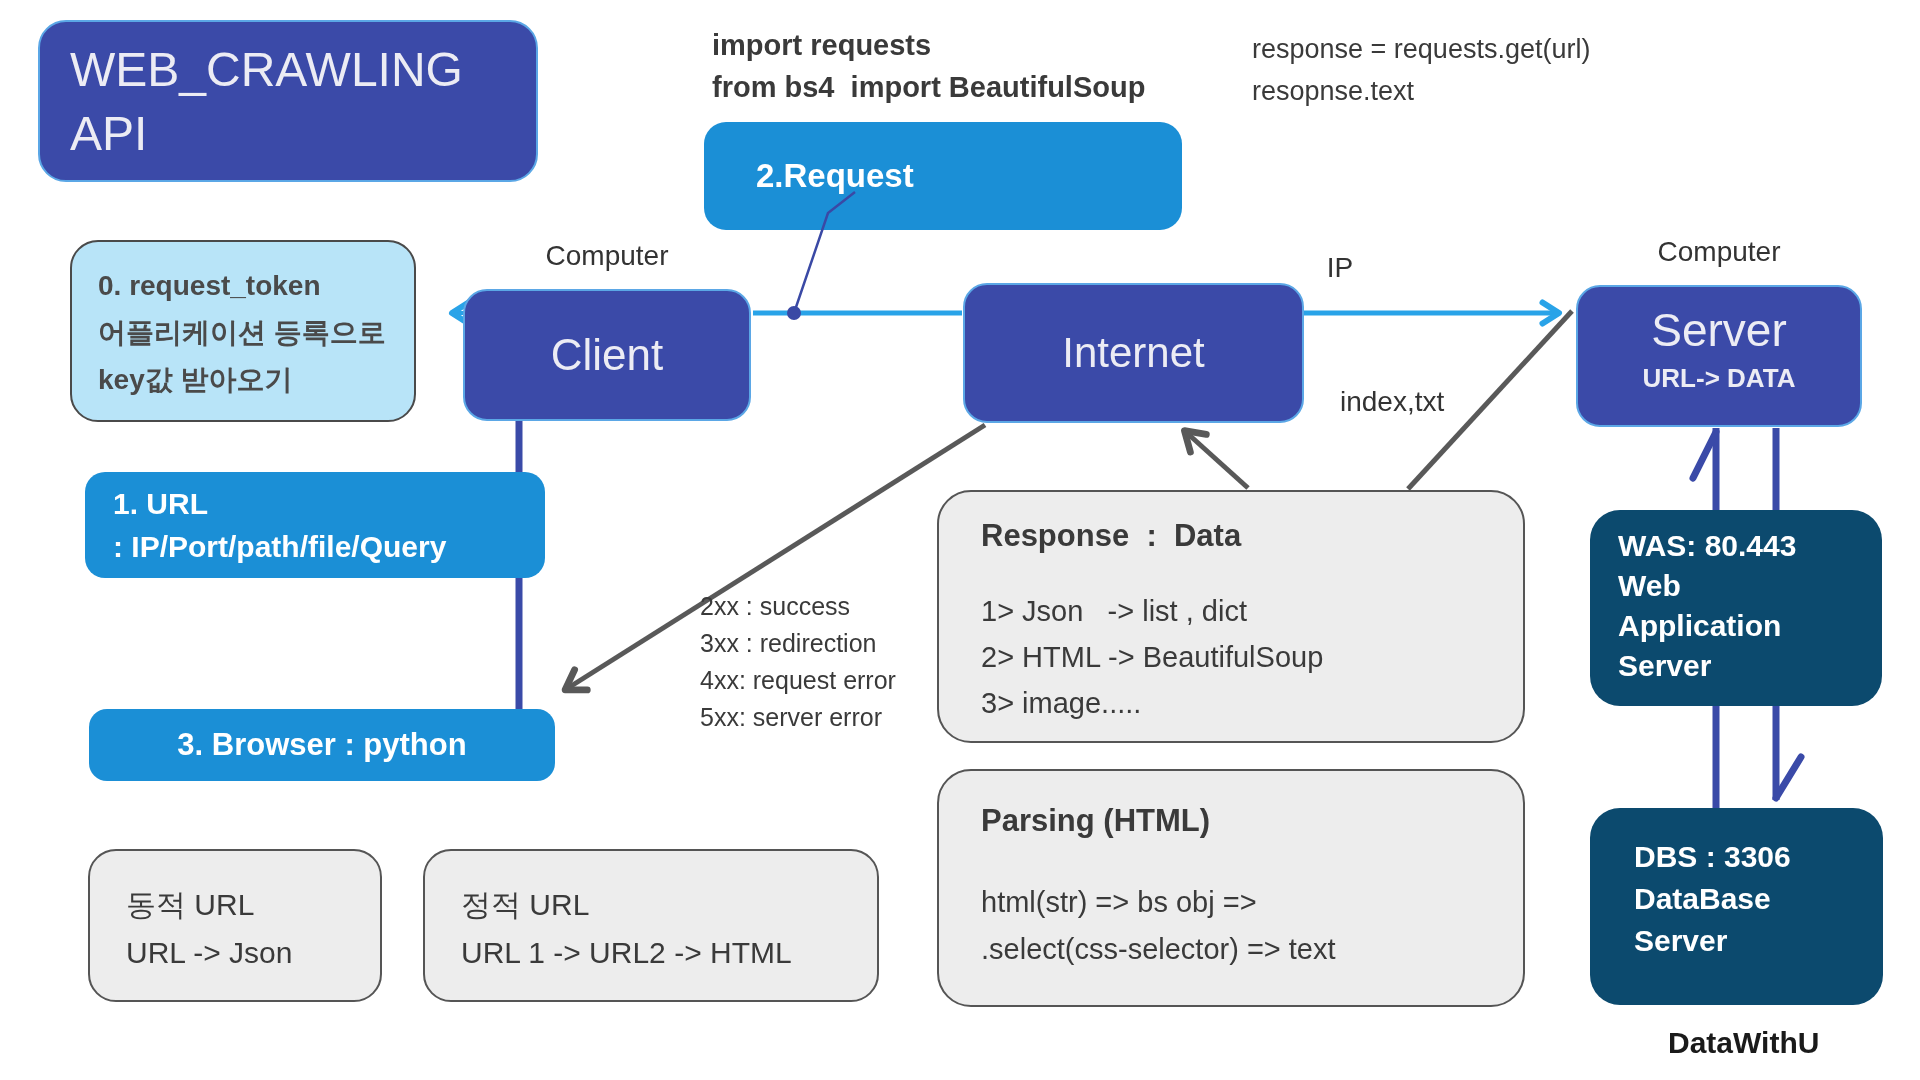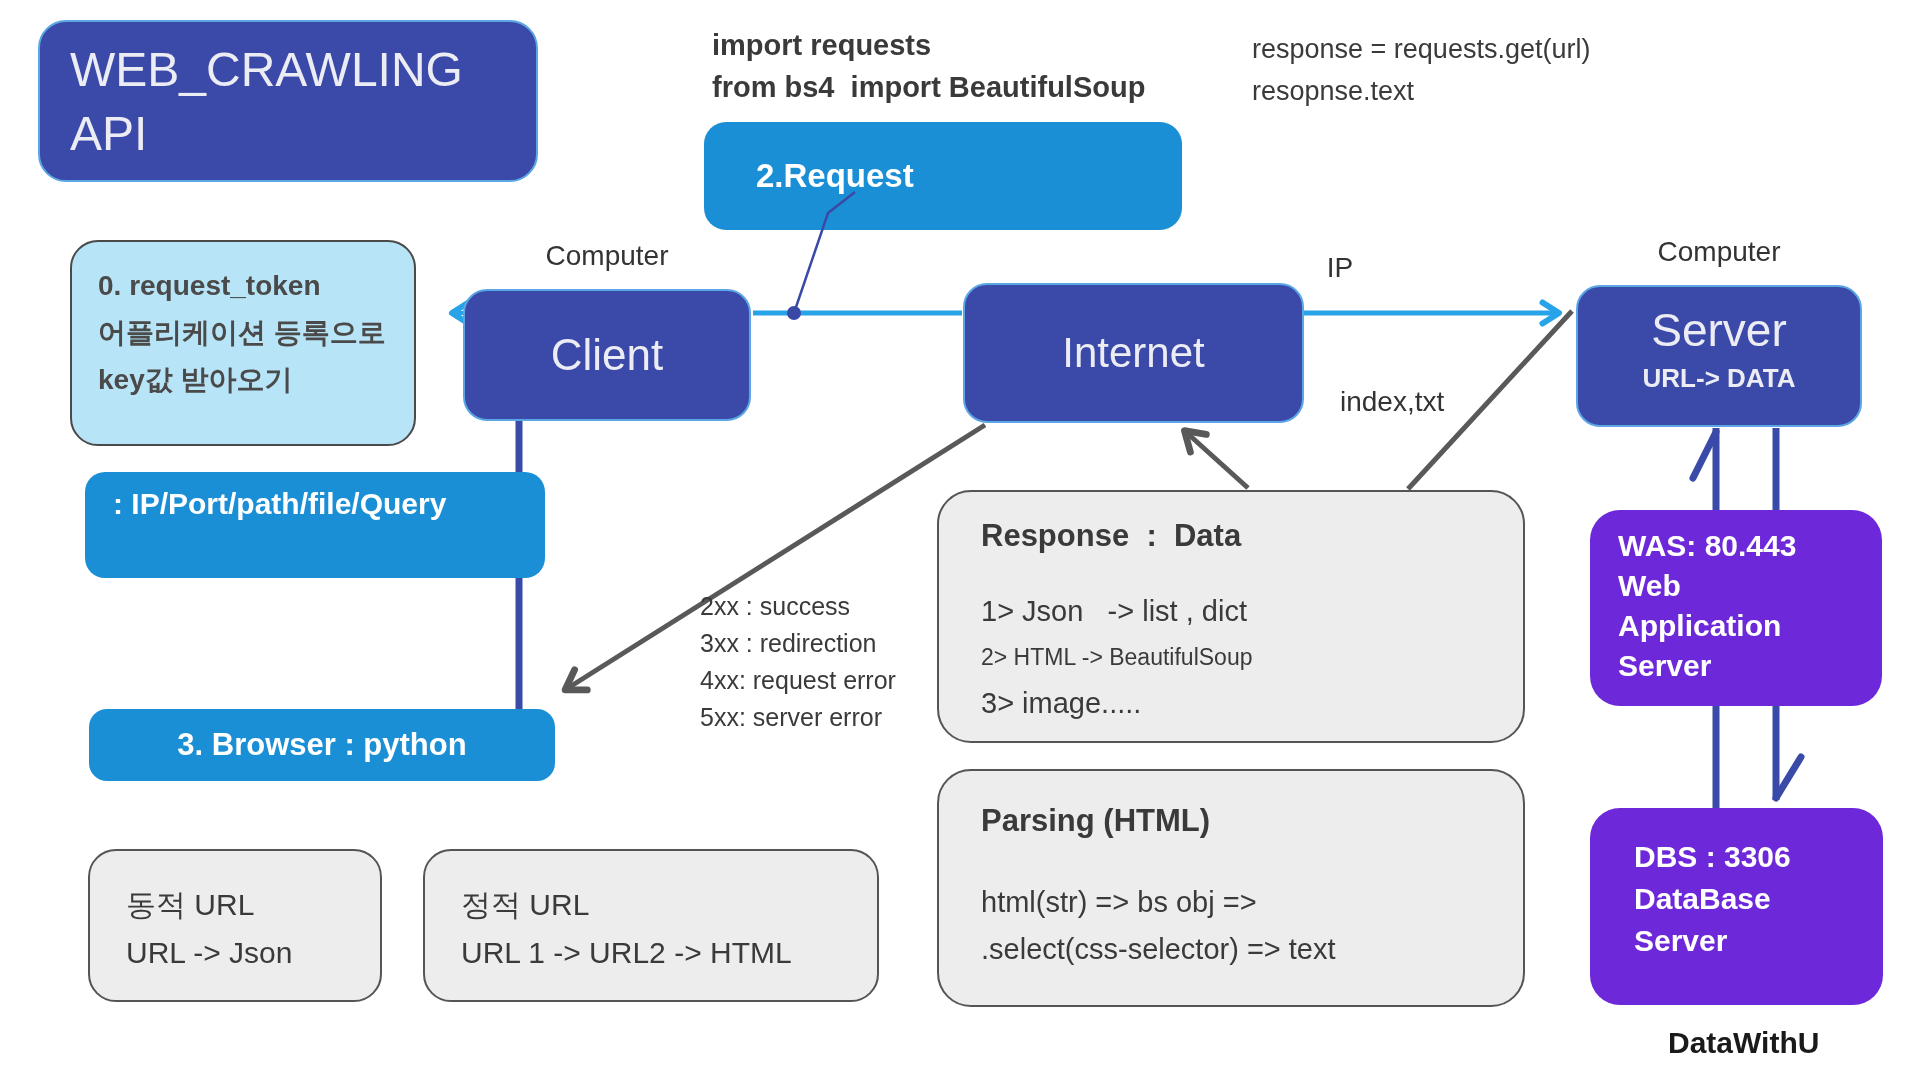--- a/index.html
+++ b/index.html
@@ -5,21 +5,21 @@
   html,body{margin:0;padding:0;background:#fff;}
   #canvas{position:relative;width:1920px;height:1080px;background:#ffffff;overflow:hidden;
           font-family:"Liberation Sans", sans-serif;}
   .abs{position:absolute;}
   .t{white-space:pre;}
   .layer-under{position:absolute;left:0;top:0;z-index:1;}
   .layer-over{position:absolute;left:0;top:0;z-index:3;}
   .box{position:absolute;z-index:2;box-sizing:border-box;}
   .dark{background:#3B4AA8;border:2px solid #5BA7E6;border-radius:24px;color:#ECECF4;}
   .mid{background:#1B8FD6;border-radius:20px;color:#fff;}
-  .sky{background:#6d28d9;border-radius:30px;color:#fff;}
+  .sky{background:#0c4a6e;border-radius:30px;color:#fff;}
   .pale{background:#B8E4F8;border:2px solid #4A4A4A;border-radius:28px;color:#4A4A4A;}
   .panel{background:#EDEDED;border:2px solid #555;border-radius:34px;color:#3A3A3A;}
   .center{display:flex;align-items:center;justify-content:center;}
   .caption{position:absolute;z-index:2;font-size:28px;font-weight:500;color:#333;text-align:center;}
   .codeline{font-size:29px;font-weight:600;color:#3A3A3A;line-height:42px;}
   .codeline2{font-size:27px;font-weight:500;color:#3A3A3A;line-height:42px;}
   .floatlabel{position:absolute;z-index:2;font-size:28px;font-weight:500;color:#333;}
 </style>
 </head>
 <body>
@@ -63,21 +63,21 @@
   </div>
   <div class="abs" style="left:1252px;top:28px;z-index:2;">
     <div class="codeline2 t">response = requests.get(url)</div>
     <div class="codeline2 t">resopnse.text</div>
   </div>
 
   <div class="box mid" style="left:704px;top:122px;width:478px;height:108px;border-radius:22px;display:flex;align-items:center;">
     <div class="t" style="margin-left:52px;font-size:33px;font-weight:600;">2.Request</div>
   </div>
 
-  <div class="box pale" style="left:70px;top:240px;width:346px;height:206px;padding:20px 0 0 26px;">
+  <div class="box pale" style="left:70px;top:240px;width:346px;height:182px;padding:20px 0 0 26px;">
     <div class="t" style="font-size:28px;font-weight:600;line-height:47px;">0. request_token</div>
     <div class="t" style="font-size:28px;font-weight:600;line-height:47px;">어플리케이션 등록으로</div>
     <div class="t" style="font-size:28px;font-weight:600;line-height:47px;">key값 받아오기</div>
   </div>
 
   <div class="caption" style="left:463px;top:240px;width:288px;">Computer</div>
   <div class="box dark center" style="left:463px;top:289px;width:288px;height:132px;">
     <div class="t" style="font-size:44px;font-weight:500;">Client</div>
   </div>
 
@@ -88,39 +88,40 @@
   <div class="caption" style="left:1576px;top:236px;width:286px;">Computer</div>
   <div class="box dark" style="left:1576px;top:285px;width:286px;height:142px;text-align:center;padding-top:14px;">
     <div class="t" style="font-size:46px;font-weight:500;line-height:58px;">Server</div>
     <div class="t" style="font-size:26px;font-weight:600;line-height:38px;">URL-&gt; DATA</div>
   </div>
 
   <div class="floatlabel" style="left:1280px;top:252px;width:120px;text-align:center;">IP</div>
   <div class="floatlabel" style="left:1340px;top:386px;">index,txt</div>
 
   <div class="box mid" style="left:85px;top:472px;width:460px;height:106px;padding:10px 0 0 28px;">
+    <div class="t" style="font-size:30px;font-weight:600;line-height:43px;">1. URL</div>
     <div class="t" style="font-size:30px;font-weight:600;line-height:43px;">: IP/Port/path/file/Query</div>
   </div>
 
   <div class="abs" style="left:700px;top:588px;z-index:2;color:#3A3A3A;">
     <div class="t" style="font-size:25px;line-height:37px;">2xx : success</div>
     <div class="t" style="font-size:25px;line-height:37px;">3xx : redirection</div>
     <div class="t" style="font-size:25px;line-height:37px;">4xx: request error</div>
     <div class="t" style="font-size:25px;line-height:37px;">5xx: server error</div>
   </div>
 
   <div class="box mid center" style="left:89px;top:709px;width:466px;height:72px;border-radius:18px;">
     <div class="t" style="font-size:31px;font-weight:600;">3. Browser : python</div>
   </div>
 
   <div class="box panel" style="left:937px;top:490px;width:588px;height:253px;padding:26px 0 0 42px;">
     <div class="t" style="font-size:31px;font-weight:600;">Response  :  Data</div>
     <div style="height:34px;"></div>
     <div class="t" style="font-size:29px;line-height:46px;">1&gt; Json   -&gt; list , dict</div>
-    <div class="t" style="font-size:23px;line-height:46px;">2&gt; HTML -&gt; BeautifulSoup</div>
+    <div class="t" style="font-size:29px;line-height:46px;">2&gt; HTML -&gt; BeautifulSoup</div>
     <div class="t" style="font-size:29px;line-height:46px;">3&gt; image.....</div>
   </div>
 
   <div class="box panel" style="left:937px;top:769px;width:588px;height:238px;padding:32px 0 0 42px;">
     <div class="t" style="font-size:31px;font-weight:600;">Parsing (HTML)</div>
     <div style="height:40px;"></div>
     <div class="t" style="font-size:29px;line-height:47px;">html(str) =&gt; bs obj =&gt;</div>
     <div class="t" style="font-size:29px;line-height:47px;">.select(css-selector) =&gt; text</div>
   </div>
 

